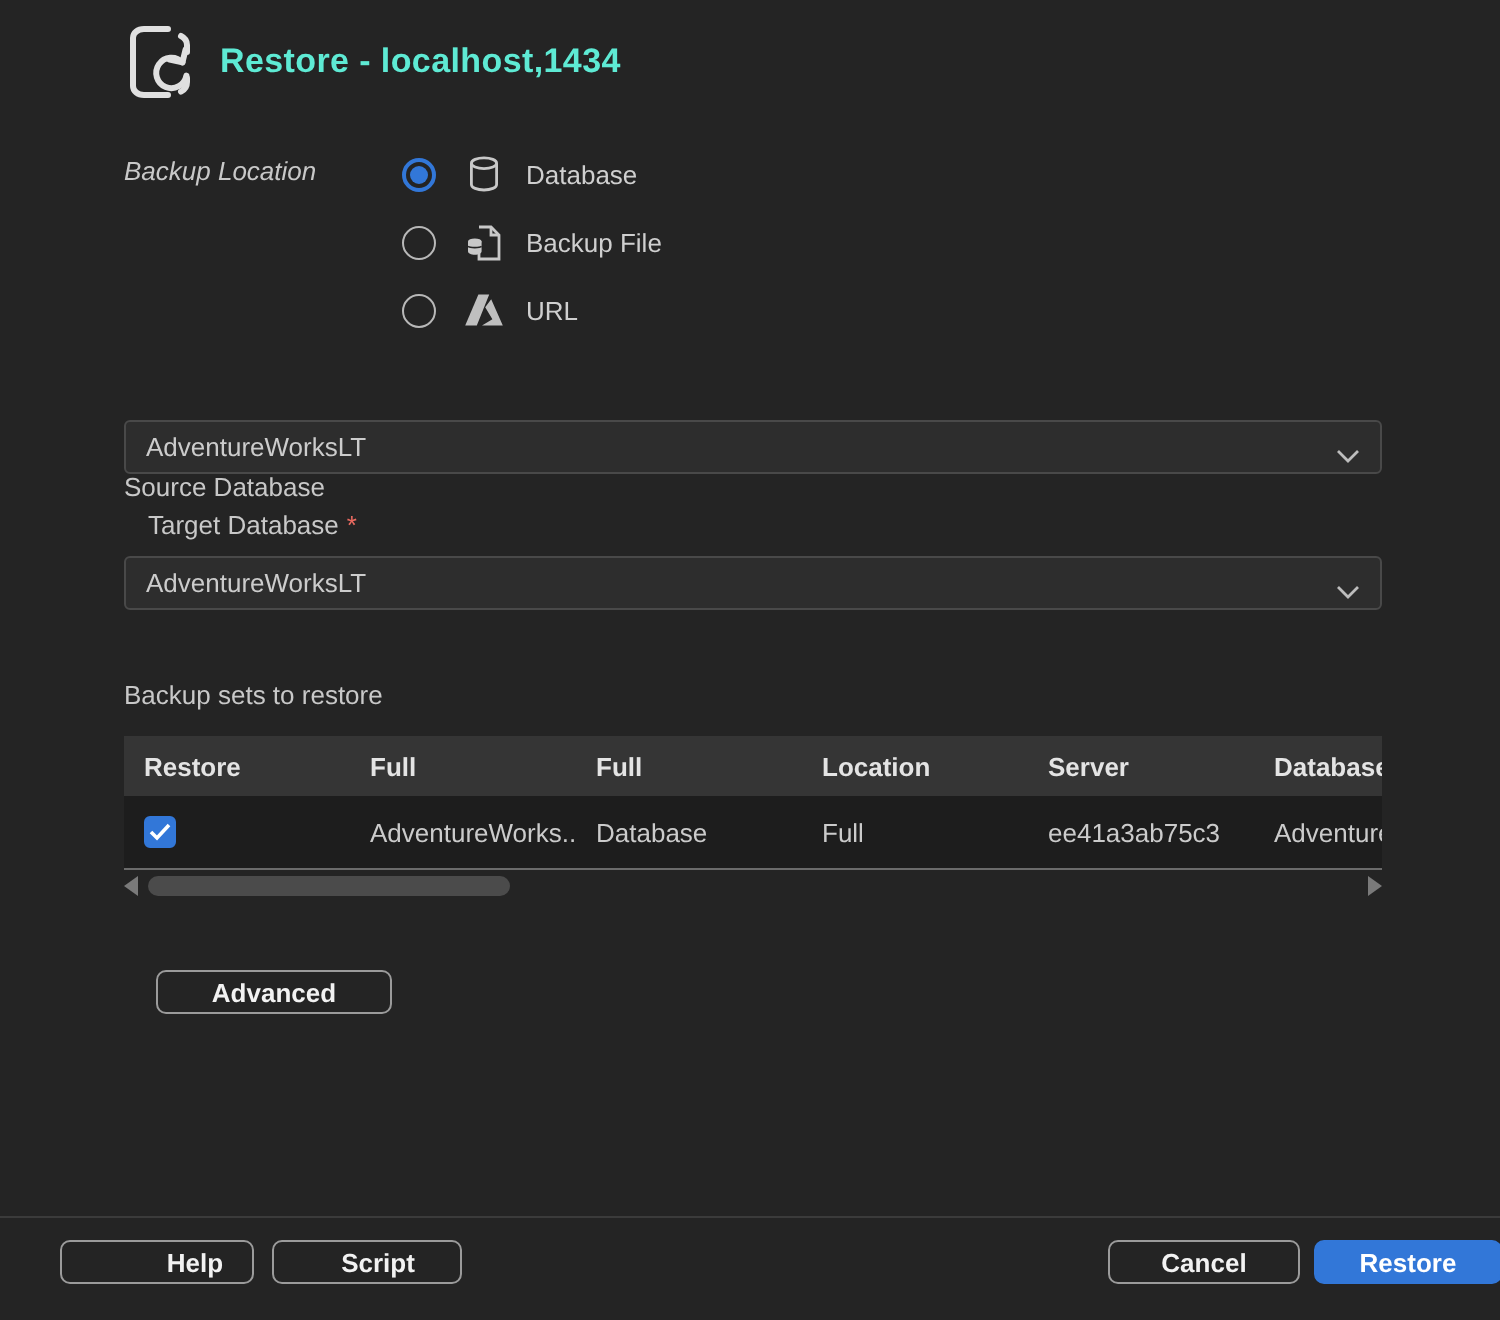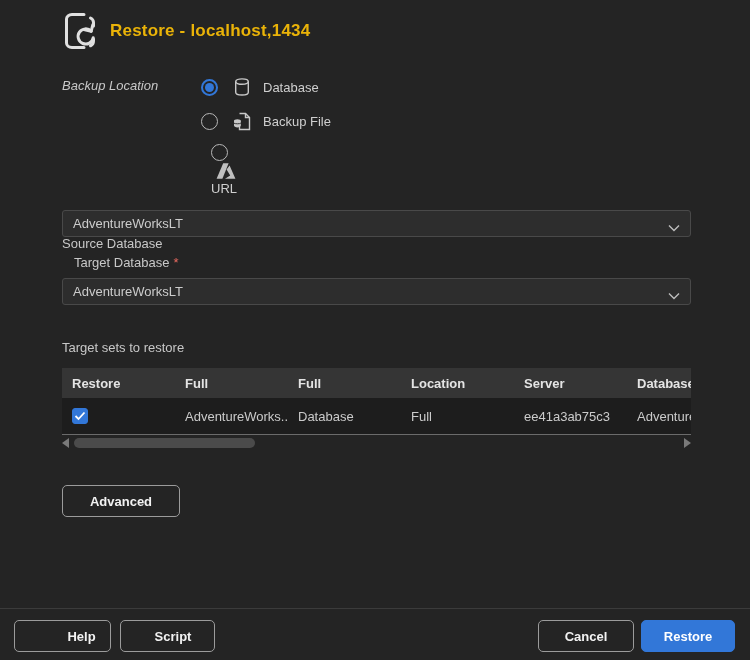--- a/index.html
+++ b/index.html
@@ -9,21 +9,21 @@
     background:#242424;
     font-family:"Liberation Sans", sans-serif;
     color:#cbcbcb;
     overflow:hidden;
   }
 
   
   .header-icon { position:absolute; left:57px; top:8px; width:46px; height:46px; }
   .page-title {
     position:absolute; left:110px; top:21px;
-    font-size:17px; font-weight:bold; color:#eab308; letter-spacing:.2px;
+    font-size:17px; font-weight:bold; color:#5eead4; letter-spacing:.2px;
   }
 
   .field-label { position:absolute; font-size:13px; color:#c8c8c8; }
   .required-star { color:#e96a60; margin-left:4px; }
 
   
   .radio-row {
     position:absolute; left:201px; height:22px;
     display:flex; align-items:center; gap:0;
     cursor:default;
@@ -76,25 +76,25 @@
   }
   .scroll-arrow { width:0; height:0; border-style:solid; cursor:default; }
   .scroll-arrow.left  { border-width:5px 7px 5px 0; border-color:transparent #7a7a7a transparent transparent; }
   .scroll-arrow.right { border-width:5px 0 5px 7px; border-color:transparent transparent transparent #7a7a7a; margin-left:auto; }
   .scroll-thumb {
     margin-left:5px; width:181px; height:10px; border-radius:5px; background:#4b4b4b;
   }
 
   
   .btn {
-    position:absolute; height:32px;
+    position:absolute; height:22px;
     background:transparent; border:1px solid #9b9b9b; border-radius:5px;
     color:#f2f2f2; font-size:13px; font-weight:bold;
     font-family:"Liberation Sans", sans-serif;
-    display:flex; align-items:center; justify-content:center; cursor:pointer;
+    display:flex; align-items:center; justify-content:center; cursor:pointer;margin-left:16px;
   }
   .btn.primary { background:#3277d8; border-color:#3277d8; color:#ffffff; }
   #advanced-btn { left:62px;  top:485px; width:118px; }
   #help-btn     { left:14px;  top:620px; width:97px;padding-left:38px; }
   #script-btn   { left:120px; top:620px; width:95px;padding-left:11px; }
   #cancel-btn   { left:538px; top:620px; width:96px; }
   #restore-btn  { left:641px; top:620px; width:94px; }
 
   .footer-divider {
     position:absolute; left:0; top:608px; width:750px; height:0;
@@ -135,21 +135,21 @@
       <path d="M7.5 2.5 H13.5 L17.5 6.5 V18.5 H7.5 V13" stroke="#c8c8c8" stroke-width="1.4" fill="none"></path>
       <path d="M13.5 2.5 V6.5 H17.5" stroke="#c8c8c8" stroke-width="1.4" fill="none"></path>
       <ellipse cx="5.4" cy="9.8" rx="3.4" ry="1.6" fill="#c8c8c8"></ellipse>
       <path d="M2 9.8 V14.6 C2 15.6 3.5 16.4 5.4 16.4 C7.3 16.4 8.8 15.6 8.8 14.6 V9.8 Z" fill="#c8c8c8"></path>
       <path d="M2 12.2 C3 13 7.8 13 8.8 12.2" stroke="#242424" stroke-width="0.9" fill="none"></path>
     </svg>
   </span>
   <span class="radio-label">Backup File</span>
 </div>
 
-<div class="radio-row" style="top:144px;flex-direction:column;">
+<div class="radio-row" style="top:144px;">
   <div class="radio"></div>
   <span class="radio-icon">
     <svg width="22" height="20" viewBox="0 0 22 20" fill="#c8c8c8">
       <path d="M8.2 2.2 L13.6 2.2 L7.4 17.8 L1.6 17.8 Z" opacity="0.95"></path>
       <path d="M14.6 4.6 L20.4 17.8 L10.0 17.8 L15.2 14.6 L11.6 8.6 Z" opacity="0.95"></path>
     </svg>
   </span>
   <span class="radio-label">URL</span>
 </div>
 
@@ -168,21 +168,21 @@
 </div>
 <div class="select" style="top:278px;">
   <span>AdventureWorksLT</span>
   <span class="chev">
     <svg width="12" height="8" viewBox="0 0 12 8" fill="none">
       <polyline points="1,1.5 6,6.5 11,1.5" stroke="#bdbdbd" stroke-width="1.4"></polyline>
     </svg>
   </span>
 </div>
 
-<div class="field-label" style="left:62px; top:340px;">Target sets to restore</div>
+<div class="field-label" style="left:62px; top:340px;">Backup sets to restore</div>
 
 <div class="bs-table">
   <div class="bs-head">
     <div class="cell">Restore</div>
     <div class="cell">Full</div>
     <div class="cell">Full</div>
     <div class="cell">Location</div>
     <div class="cell">Server</div>
     <div class="cell">Database</div>
   </div>

